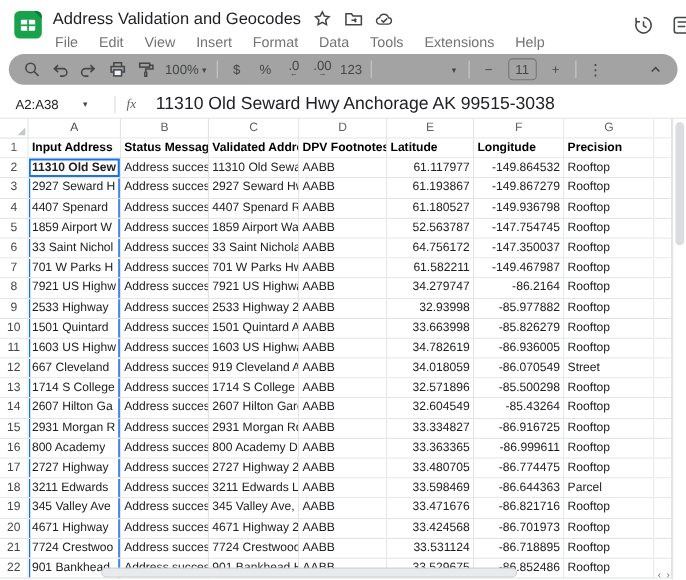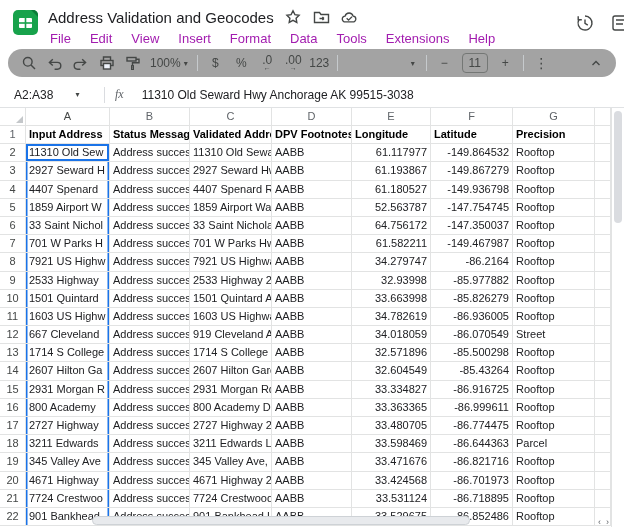--- a/index.html
+++ b/index.html
@@ -8,21 +8,21 @@
   .app { width:624px; height:527px; display:flex; flex-direction:column; background:#fff; }
 
   
   .topbar { display:flex; align-items:flex-start; padding:7px 0 0 12px; height:48px; flex:0 0 48px; }
   .logo { width:27px; height:27px; margin:2px 9px 0 0; flex:0 0 27px; }
   .title-col { display:flex; flex-direction:column; }
   .title-row { display:flex; align-items:center; gap:11px; height:20px; }
   .doc-title { font-size:15px; color:#202124; white-space:nowrap; }
   .t-icon { width:17px; height:17px; display:flex; align-items:center; justify-content:center; cursor:pointer; }
   .t-icon svg { stroke:#444746; fill:none; stroke-width:1.4; }
-  .menubar { display:flex; gap:15px; margin-top:3px; font-size:13px; color:#a21caf; }
+  .menubar { display:flex; gap:15px; margin-top:3px; font-size:13px; color:#737373; }
   .menu-item { cursor:pointer; padding:1px 2px; border-radius:4px; }
   .top-right { margin-left:auto; display:flex; align-items:center; gap:14px; margin-top:5px; margin-right:-8px; }
   .top-right .t-icon { width:22px; height:22px; }
 
   
   .toolbar-wrap { padding:1px 8px 5px 8px; flex:0 0 34px; }
   .toolbar { background:#a3a3a3; border-radius:18px; height:28px; display:flex; align-items:center; padding:0 8px; gap:1px; }
   .tb-btn { min-width:25px; height:24px; border-radius:4px; display:flex; align-items:center; justify-content:center;
     font-size:12px; color:#444746; cursor:pointer; }
   .tb-btn svg { stroke:#444746; fill:none; stroke-width:1.4; }
@@ -35,40 +35,40 @@
   .fs-box { width:26px; height:20px; border:1px solid #747775; border-radius:4px; display:flex; align-items:center;
     justify-content:center; font-size:12px; color:#444746; margin:0 4px; background:transparent; }
   .tb-more { font-size:14px; letter-spacing:0; }
   .tb-collapse { margin-left:auto; }
 
   
   .formulabar { display:flex; align-items:center; height:26px; flex:0 0 26px; border-bottom:1px solid #e0e2e4; padding-left:14px; }
   .namebox { display:flex; align-items:center; gap:22px; width:88px; font-size:12px; color:#202124; cursor:pointer;text-align:center; }
   .fb-div { width:1px; height:16px; background:#dadce0; margin:0 10px 0 2px; }
   .fx { font-style:italic; font-size:12px; color:#5f6368; margin-right:18px; font-family:"Liberation Serif", serif; }
-  .fvalue { font-size:12px; color:#202124; white-space:nowrap; overflow:hidden; }
+  .fvalue { font-size:16px; color:#202124; white-space:nowrap; overflow:hidden; }
 
   
   .grid-wrap { position:relative; flex:1; overflow:hidden; background:#fff; }
   .grid-table { display:grid; grid-template-columns:26px 84px 80px 82px 80px 79px 82px 82px 16px;
     grid-template-rows:18px; grid-auto-rows:18.2px; position:absolute; top:0; left:0; }
   .grid-table > div { border-right:1px solid #e2e3e3; border-bottom:1px solid #e2e3e3;
     font-size:11px; line-height:17px; padding:0 3px; white-space:nowrap; overflow:hidden; background:#fff; cursor:cell; }
   .hcell { background:#f8f9fa; border-right-color:#d8dadd; border-bottom-color:#c8cacd; text-align:center;
     font-size:10px; color:#5f6368; padding:0; }
   .corner { background:#f8f9fa; position:relative; }
   .corner::after { content:""; position:absolute; right:2px; bottom:2px; border-left:7px solid transparent;
     border-bottom:7px solid #c4c7ca; }
   .selcol { background:#d3e3fd; color:#444746; }
   .rnum { background:#f8f9fa; text-align:center; font-size:10px; color:#5f6368; padding:0; border-right-color:#d8dadd; }
   .selrow { background:#d3e3fd; color:#444746; }
   .bold { font-weight:700; color:#000; }
   .num { text-align:right; }
   .sel-range { background:#e7f0fe; box-shadow: inset 1.5px 0 0 #1a73e8, inset -1.5px 0 0 #1a73e8; }
-  .active-cell { box-shadow: inset 0 0 0 2px #1a73e8; background:#fff; z-index:2; }
+  .active-cell { box-shadow: inset 0 0 0 2px #1a73e8; background:#fff; z-index:2;font-weight:bold; }
   .edge { background:#fff; }
 
   
   .vscroll { position:absolute; top:0; right:0; bottom:0; width:13px; background:#fff; border-left:1px solid #e2e3e3; z-index:6; }
   .vthumb { position:absolute; top:3px; right:2px; width:8px; height:112px; background:#dadce0; border-radius:4px; cursor:grab; }
   .hthumb { position:absolute; left:92px; bottom:2px; width:378px; height:9px; background:#e8eaed;
     border:1px solid #ced2d6; border-radius:5px; z-index:6; cursor:grab; }
   .hs-arrows { position:absolute; right:15px; bottom:0px; font-size:9px; color:#5f6368; z-index:7;
     display:flex; gap:5px; cursor:pointer; }
 </style>
@@ -226,22 +226,22 @@
         <div class="hcell">D</div>
         <div class="hcell">E</div>
         <div class="hcell">F</div>
         <div class="hcell">G</div>
         <div class="hcell"></div>
         <div class="rnum">1</div>
         <div class="cell bold">Input Address</div>
         <div class="cell bold">Status Message</div>
         <div class="cell bold">Validated Address</div>
         <div class="cell bold">DPV Footnotes</div>
+        <div class="cell bold">Latitude</div>
         <div class="cell bold">Longitude</div>
-        <div class="cell bold">Latitude</div>
         <div class="cell bold">Precision</div>
         <div class="edge"></div>
         <div class="rnum selrow">2</div>
         <div class="cell active-cell">11310 Old Sew</div>
         <div class="cell">Address success</div>
         <div class="cell">11310 Old Sewa</div>
         <div class="cell">AABB</div>
         <div class="cell num">61.117977</div>
         <div class="cell num">-149.864532</div>
         <div class="cell">Rooftop</div>

